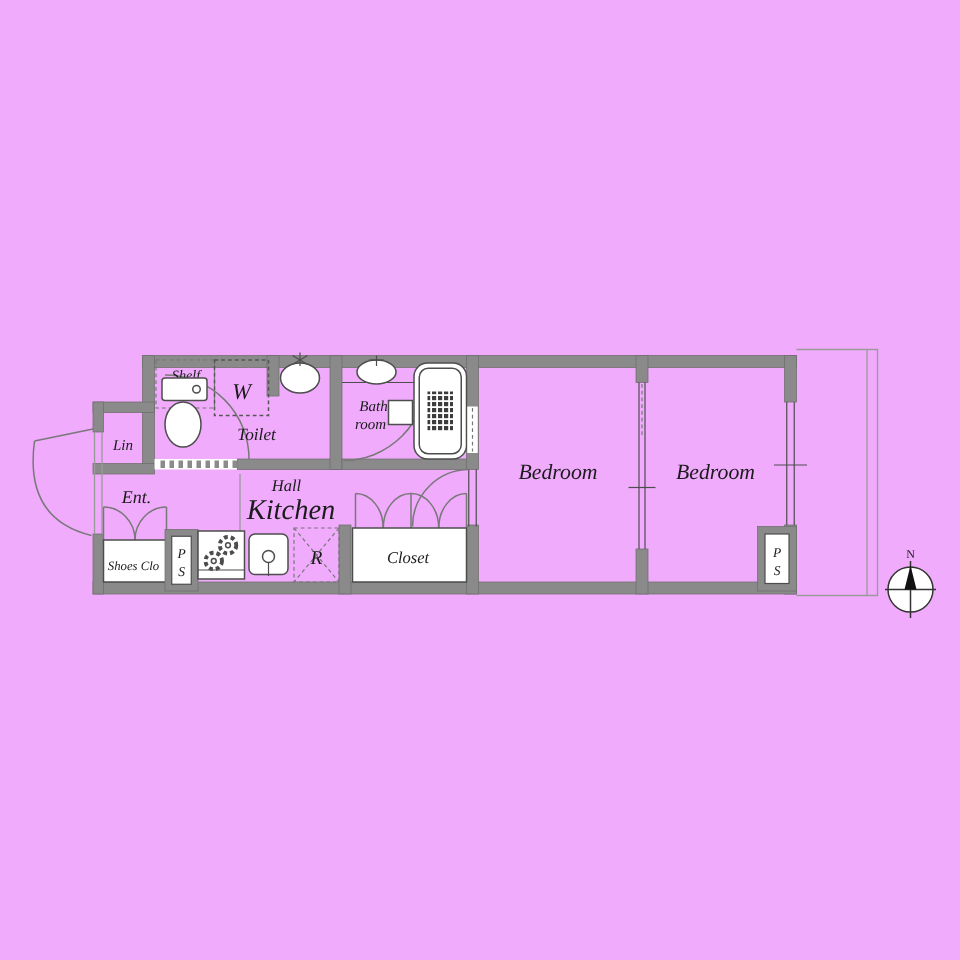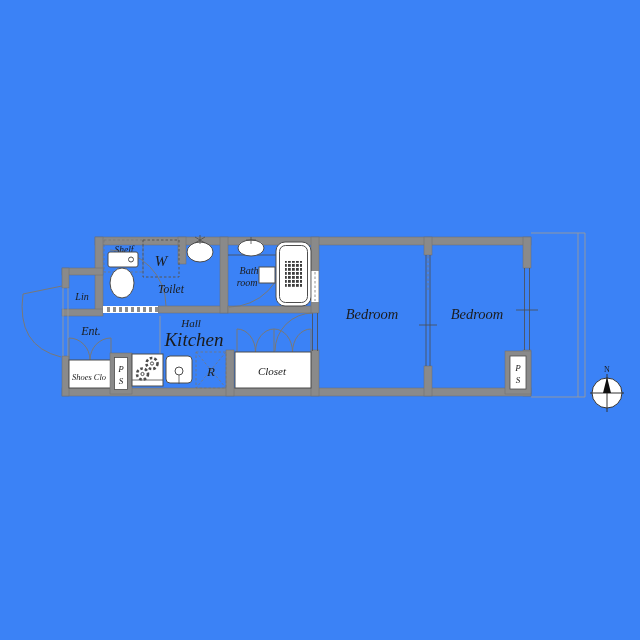--- a/index.html
+++ b/index.html
@@ -1,16 +1,16 @@
 <!DOCTYPE html>
 <html><head>
 <meta charset="utf-8">
 <style>
   html,body{margin:0;padding:0;background:#ffffff;}
-  .page{position:relative;width:640px;height:640px;background:#3b82f6;overflow:hidden;}
+  .page{position:relative;width:640px;height:640px;background:#f0abfc;overflow:hidden;}
   .wall{fill:#8a8a8a;stroke:#6e6e6e;stroke-width:.5;}
   .ln2{stroke:#4d4d4d;stroke-width:.8;fill:none;}
   .thin{stroke:#9a9a9a;stroke-width:.9;fill:none;}
   .fix{stroke:#4d4d4d;stroke-width:1;fill:#ffffff;}
   .dash{stroke:#555555;stroke-width:1;fill:none;stroke-dasharray:2.5 2;}
   .dashthin{stroke:#777777;stroke-width:.8;fill:none;stroke-dasharray:2.5 2;}
   .arc{stroke:#787878;stroke-width:1;fill:none;}
   .lbl{font-family:"Liberation Serif",serif;font-style:italic;fill:#1b1b1b;text-anchor:middle;}
   .lbln{font-family:"Liberation Serif",serif;fill:#1b1b1b;text-anchor:middle;}
 </style>

